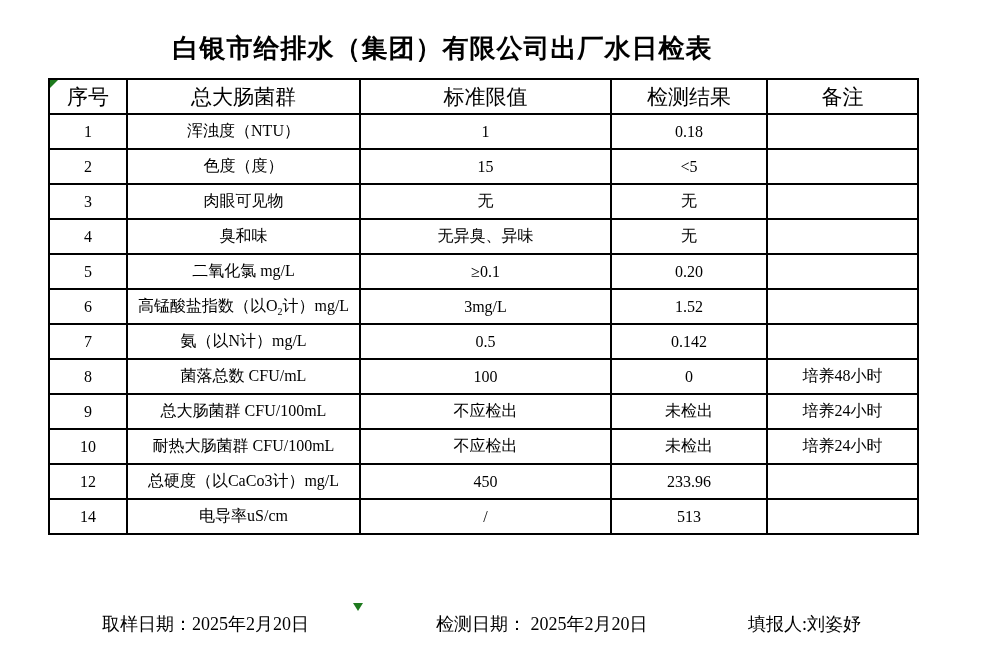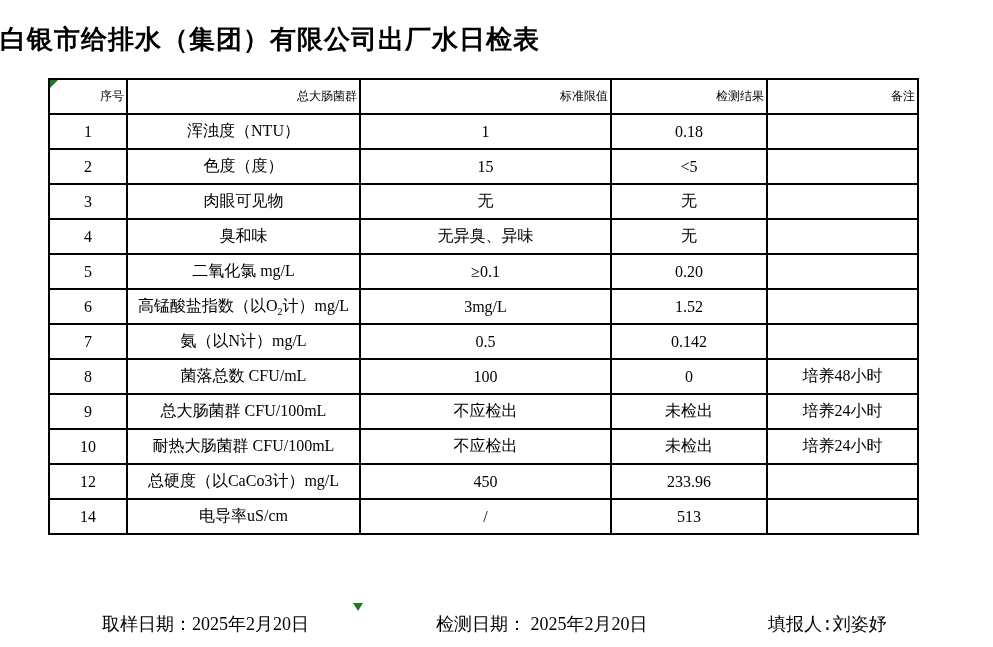--- a/index.html
+++ b/index.html
@@ -7,21 +7,22 @@
   body {
     width: 993px; height: 647px;
     background: #ffffff;
     position: relative;
     font-family: "Liberation Serif", "DejaVu Serif", serif;
     color: #000000;
     overflow: hidden;
   }
   .title {
     position: absolute;
-    left: 0; top: 22px; width: 885px;
+    left: 0; top: 31px; width: 885px;
+    text-align: center;
     font-size: 26px;
     font-weight: bold;
     letter-spacing: 1px;
   }
   table.sheet {
     position: absolute;
     left: 48px; top: 78px;
     width: 869px;
     border-collapse: collapse;
     table-layout: fixed;
@@ -30,21 +31,21 @@
     border: 2px solid #000000;
     height: 35px;
     padding: 0 2px;
     text-align: center;
     vertical-align: middle;
     font-weight: normal;
     font-size: 16px;
     overflow: hidden;
     white-space: nowrap;
   }
-  table.sheet th { font-size: 12px; text-align: right; }
+  table.sheet th { font-size: 21px; }
   td.c-item { font-size: 15px; margin-left: 28px; }
   sub { font-size: 10px; }
   .corner-marker {
     position: absolute;
     left: 50px; top: 80px;
     width: 0; height: 0;
     border-top: 8px solid #1e7a1e;
     border-right: 8px solid transparent;
   }
   .bottom-marker {
@@ -52,21 +53,21 @@
     left: 353px; top: 603px;
     width: 0; height: 0;
     border-top: 8px solid #1e7a1e;
     border-left: 5px solid transparent;
     border-right: 5px solid transparent;
   }
   .footer-line { position: absolute; top: 612px; left: 0; width: 993px; height: 26px; font-size: 18px; }
   .footer-item { position: absolute; top: 0; white-space: nowrap; }
   .f-sampling { left: 102px; }
   .f-testdate { left: 436px; }
-  .f-reporter { left: 768px; font-family: Liberation Mono, monospace; }
+  .f-reporter { left: 748px; }
 </style>
 </head>
 <body>
 
 <div class="title">白银市给排水（集团）有限公司出厂水日检表</div>
 
 <table class="sheet">
   <colgroup>
     <col style="width:78px">
     <col style="width:233px">

